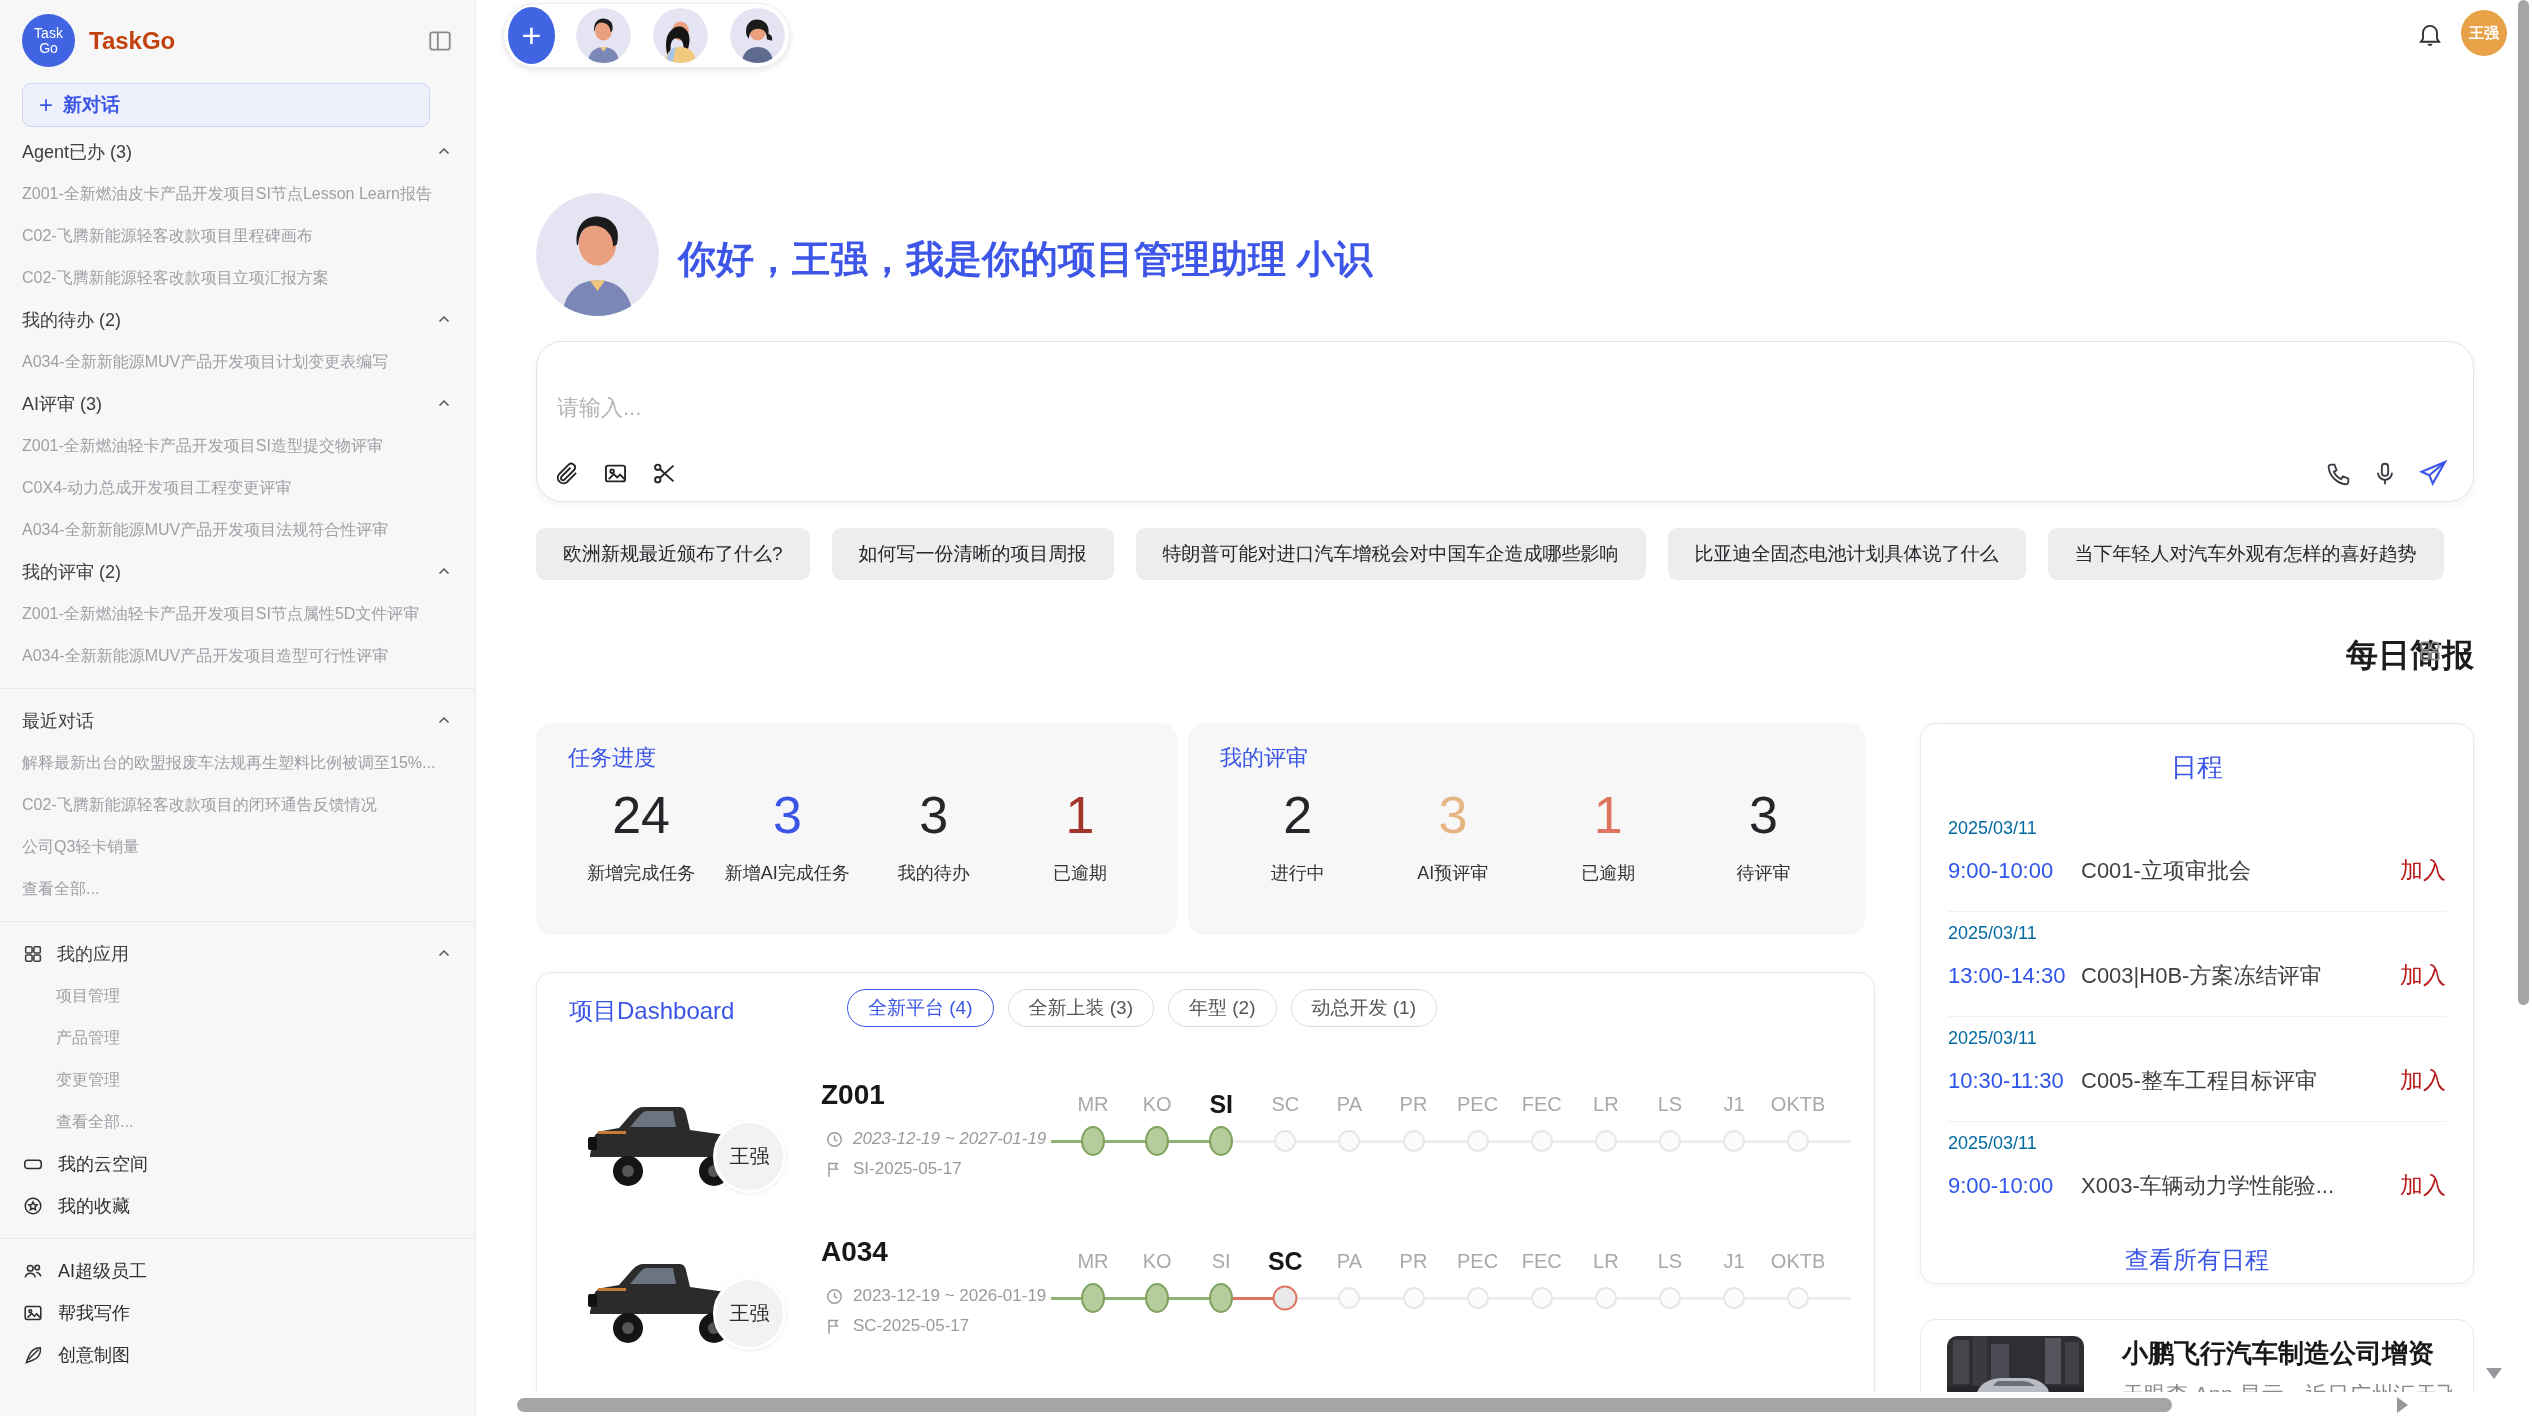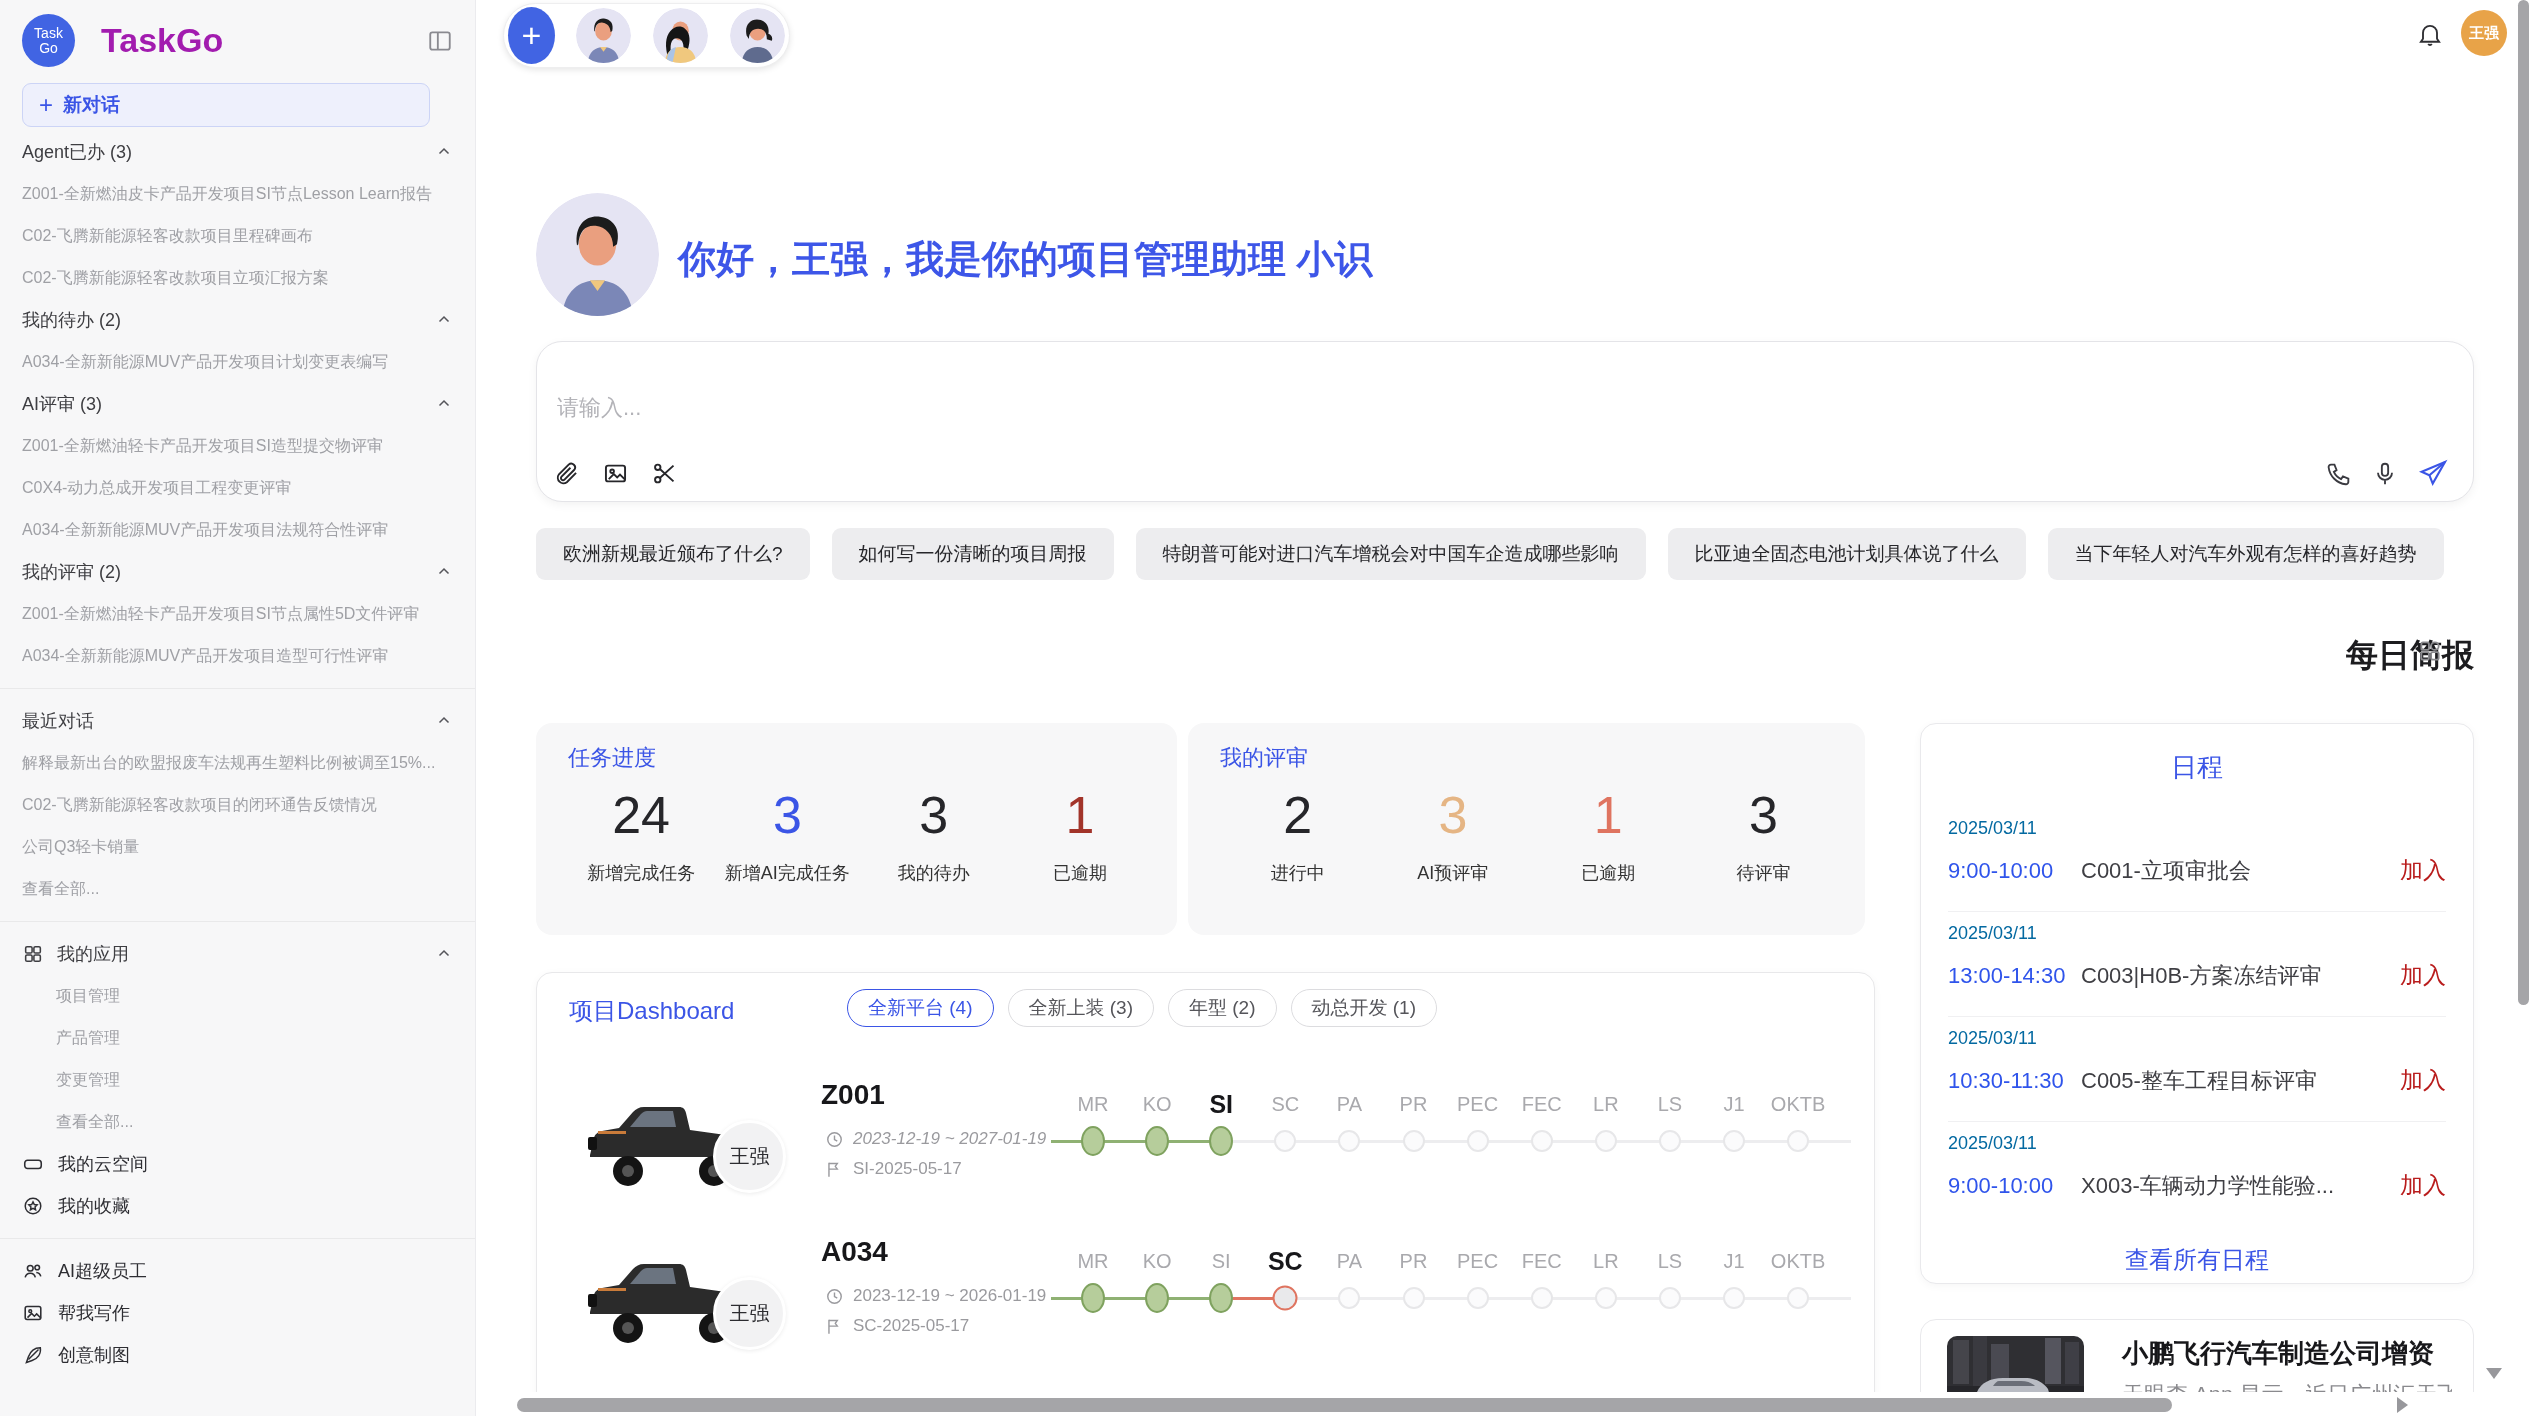--- a/index.html
+++ b/index.html
@@ -3,25 +3,25 @@
 <meta charset="utf-8">
 <style>
   html,body{margin:0;padding:0;}
   body{width:2532px;height:1416px;overflow:hidden;background:#fff;
        font-family:"Liberation Sans","DejaVu Sans",sans-serif;color:#222;}
   .app{position:relative;width:2532px;height:1416px;display:flex;}
 
   
   .sidebar{position:relative;width:476px;height:1416px;background:#f7f7f8;
            border-right:1px solid #ebebee;flex:0 0 476px;box-sizing:border-box;overflow:hidden;}
-  .sb-header{display:flex;align-items:center;padding:14px 22px 6px 22px;gap:26px;}
+  .sb-header{display:flex;align-items:center;padding:14px 22px 6px 22px;gap:14px;}
   .logo{width:53px;height:53px;border-radius:50%;background:#4164e3;color:#fff;
         display:flex;flex-direction:column;align-items:center;justify-content:center;
         font-size:14px;line-height:15px;font-weight:500;flex:0 0 53px;}
-  .app-title{font-size:34px;font-weight:700;color:#a21caf;flex:1;}
+  .app-title{font-size:24px;font-weight:700;color:#c2410c;flex:1;}
   .panel-icon{color:#8a8a90;display:flex;cursor:pointer;}
   .new-chat{display:flex;align-items:center;gap:10px;margin:10px 22px 0 22px;height:44px;
             width:408px;border-radius:9px;background:#eef0fc;border:1px solid #ccd4f6;
             color:#3b55e6;font-size:19px;font-weight:600;padding:0 16px;cursor:pointer;
             font-family:inherit;box-sizing:border-box;}
   .new-chat .plus{font-size:24px;font-weight:400;line-height:1;}
   .sb-scroll{margin-top:4px;}
   .sb-row{display:flex;align-items:center;height:42px;padding:0 22px;box-sizing:border-box;}
   .sb-head{justify-content:space-between;color:#3e3e42;font-size:18px;font-weight:500;cursor:pointer;}
   .sb-head .lft{display:flex;align-items:center;gap:13px;}

